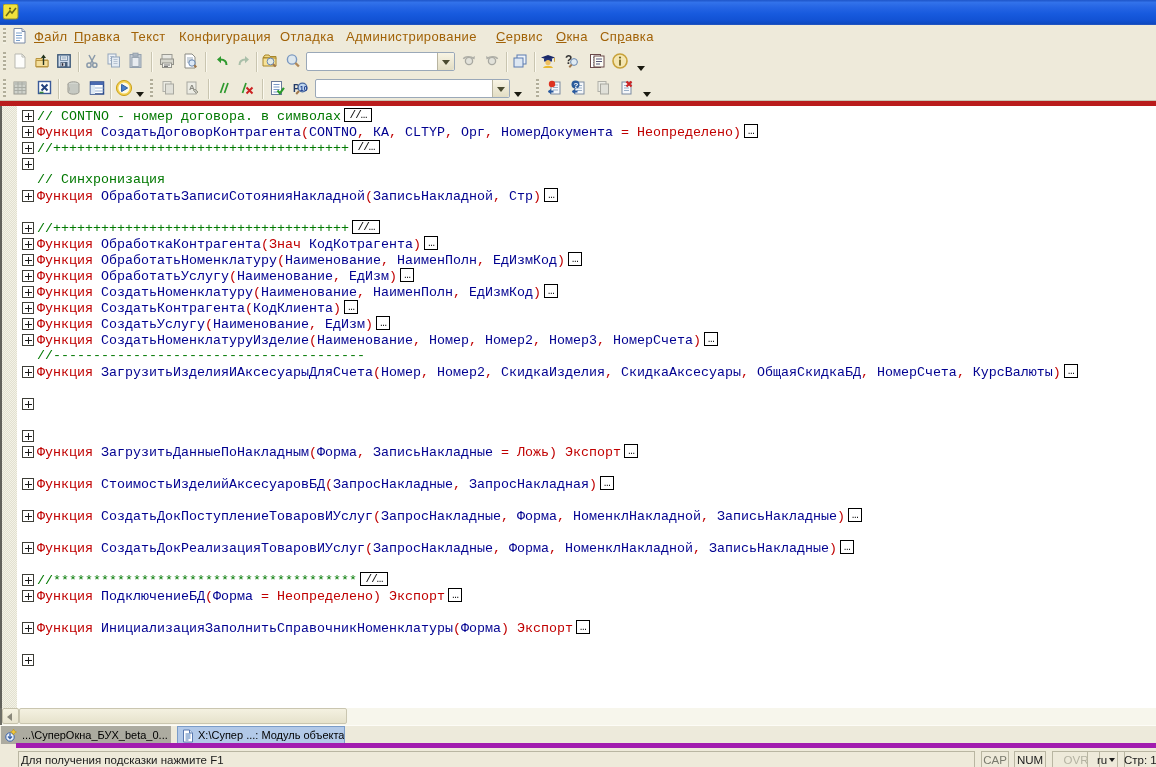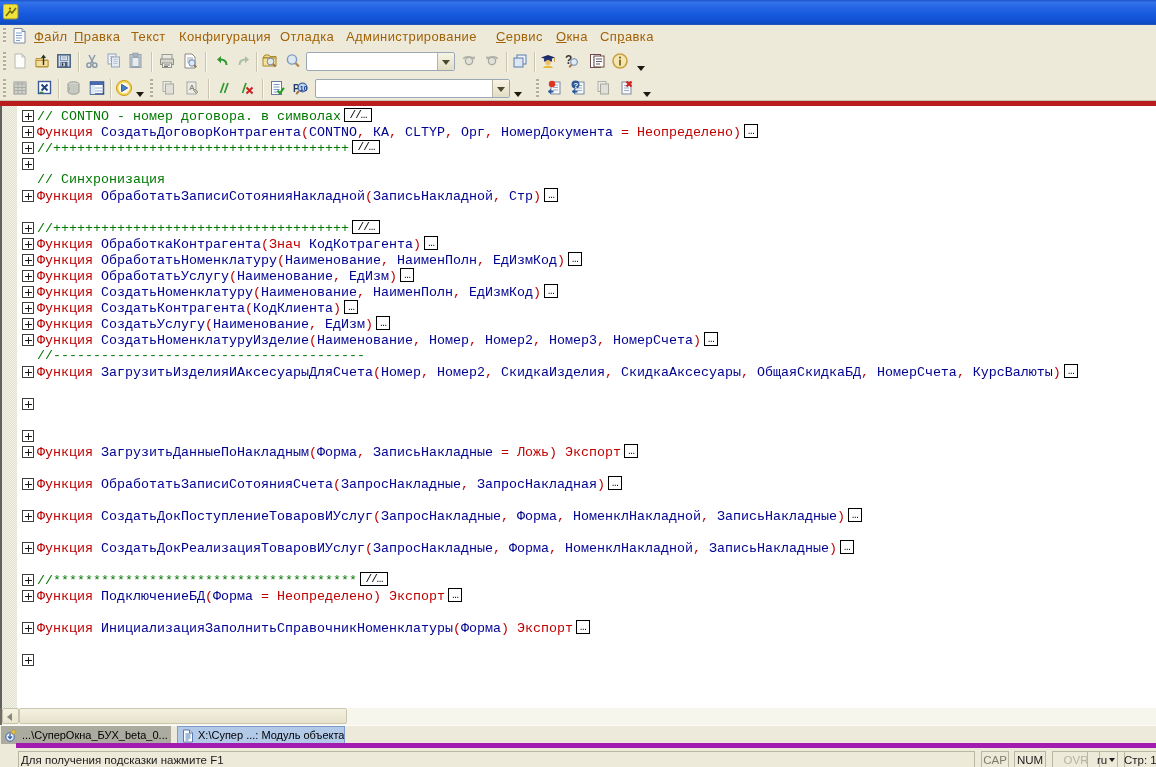--- a/index.html
+++ b/index.html
@@ -308,21 +308,21 @@
 <div class="m" style="top:228px"></div>
 <div class="ln" style="top:226px"><i>Функция</i><b> СоздатьНоменклатуруИзделие</b><i>(</i><b>Наименование</b><i>,</i><b> Номер</b><i>,</i><b> Номер2</b><i>,</i><b> Номер3</b><i>,</i><b> НомерСчета</b><i>)</i><span class="bx">…</span></div>
 <div class="ln" style="top:242px"><span class="c">//---------------------------------------</span></div>
 <div class="m" style="top:260px"></div>
 <div class="ln" style="top:258px"><i>Функция</i><b> ЗагрузитьИзделияИАксесуарыДляСчета</b><i>(</i><b>Номер</b><i>,</i><b> Номер2</b><i>,</i><b> СкидкаИзделия</b><i>,</i><b> СкидкаАксесуары</b><i>,</i><b> ОбщаяСкидкаБД</b><i>,</i><b> НомерСчета</b><i>,</i><b> КурсВалюты</b><i>)</i><span class="bx">…</span></div>
 <div class="m" style="top:292px"></div>
 <div class="m" style="top:324px"></div>
 <div class="m" style="top:340px"></div>
 <div class="ln" style="top:338px"><i>Функция</i><b> ЗагрузитьДанныеПоНакладным</b><i>(</i><b>Форма</b><i>,</i><b> ЗаписьНакладные </b><i>=</i><b> </b><i>Ложь</i><i>)</i><b> </b><i>Экспорт</i><span class="bx">…</span></div>
 <div class="m" style="top:372px"></div>
-<div class="ln" style="top:370px"><i>Функция</i><b> ОбработатьЗаписиСотоянияСчета</b><i>(</i><b>ЗапросНакладные</b><i>,</i><b> ЗапросНакладная</b><i>)</i><span class="bx">…</span></div>
+<div class="ln" style="top:370px"><i>Функция</i><b> СтоимостьИзделийАксесуаровБД</b><i>(</i><b>ЗапросНакладные</b><i>,</i><b> ЗапросНакладная</b><i>)</i><span class="bx">…</span></div>
 <div class="m" style="top:404px"></div>
 <div class="ln" style="top:402px"><i>Функция</i><b> СоздатьДокПоступлениеТоваровИУслуг</b><i>(</i><b>ЗапросНакладные</b><i>,</i><b> Форма</b><i>,</i><b> НоменклНакладной</b><i>,</i><b> ЗаписьНакладные</b><i>)</i><span class="bx">…</span></div>
 <div class="m" style="top:436px"></div>
 <div class="ln" style="top:434px"><i>Функция</i><b> СоздатьДокРеализацияТоваровИУслуг</b><i>(</i><b>ЗапросНакладные</b><i>,</i><b> Форма</b><i>,</i><b> НоменклНакладной</b><i>,</i><b> ЗаписьНакладные</b><i>)</i><span class="bx">…</span></div>
 <div class="m" style="top:468px"></div>
 <div class="ln" style="top:466px"><span class="c">//**************************************</span><span class="bx bc">//…</span></div>
 <div class="m" style="top:484px"></div>
 <div class="ln" style="top:482px"><i>Функция</i><b> ПодключениеБД</b><i>(</i><b>Форма </b><i>=</i><b> </b><i>Неопределено</i><i>)</i><b> </b><i>Экспорт</i><span class="bx">…</span></div>
 <div class="m" style="top:516px"></div>
 <div class="ln" style="top:514px"><i>Функция</i><b> ИнициализацияЗаполнитьСправочникНоменклатуры</b><i>(</i><b>Форма</b><i>)</i><b> </b><i>Экспорт</i><span class="bx">…</span></div>

